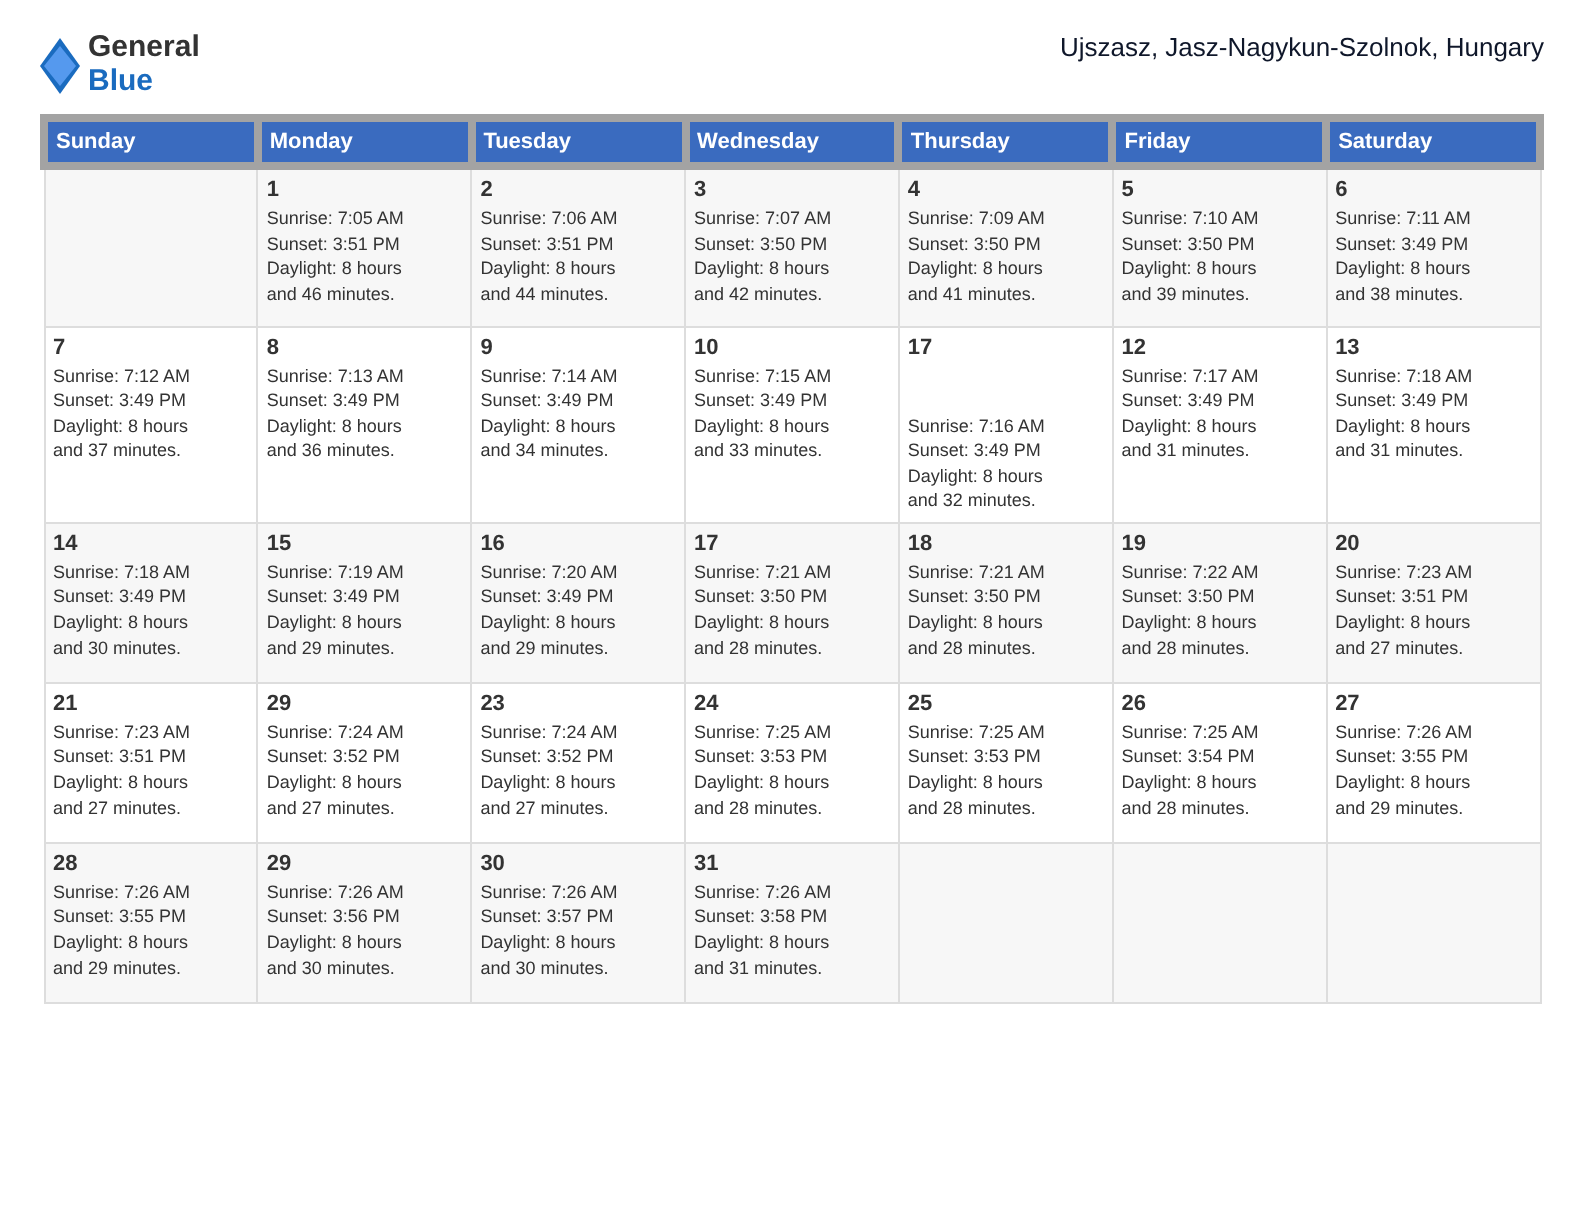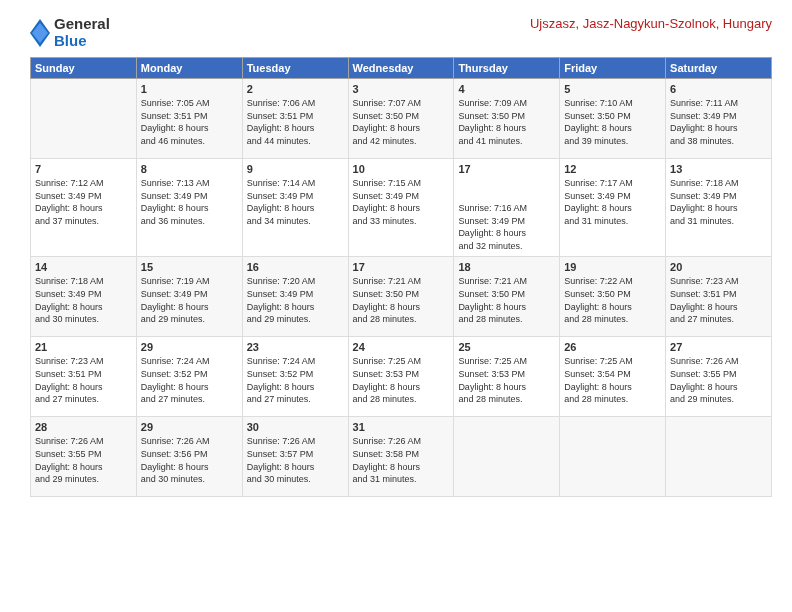--- a/index.html
+++ b/index.html
@@ -6,21 +6,21 @@
     body {
       width: 792px;
       height: 612px;
       font-family: Arial, sans-serif;
       background: #fff;
       overflow: hidden;
     }
     .page {
       width: 792px;
       height: 612px;
-      padding: 16px 20px 10px 30px;
+      padding: 16px 20px 10px 20px;
     }
     .header {
       display: flex;
       justify-content: space-between;
       align-items: flex-start;
       margin-bottom: 8px;
     }
     .logo {
       display: flex;
       align-items: center;
@@ -49,37 +49,37 @@
       text-align: right;
     }
     .cal-title {
       font-size: 32px;
       font-weight: bold;
       color: #333;
       line-height: 1.1;
     }
     .cal-subtitle {
       font-size: 13px;
-      color: #b91c1c;
+      color: #0f172a;
     }
     table {
       width: 100%;
       border-collapse: collapse;
       table-layout: fixed;
     }
     thead tr {
       background-color: #3a6bbf;
     }
     thead th {
       color: white;
       font-size: 11px;
       font-weight: bold;
       padding: 4px 4px;
       text-align: left;
-      border: 1px solid #a3a3a3;
+      border: 4px solid #a3a3a3;
     }
     tbody tr {
       border-bottom: 1px solid #ccc;
     }
     tbody td {
       vertical-align: top;
       padding: 4px 4px;
       border: 1px solid #ddd;
       font-size: 9.5px;
       color: #333;

